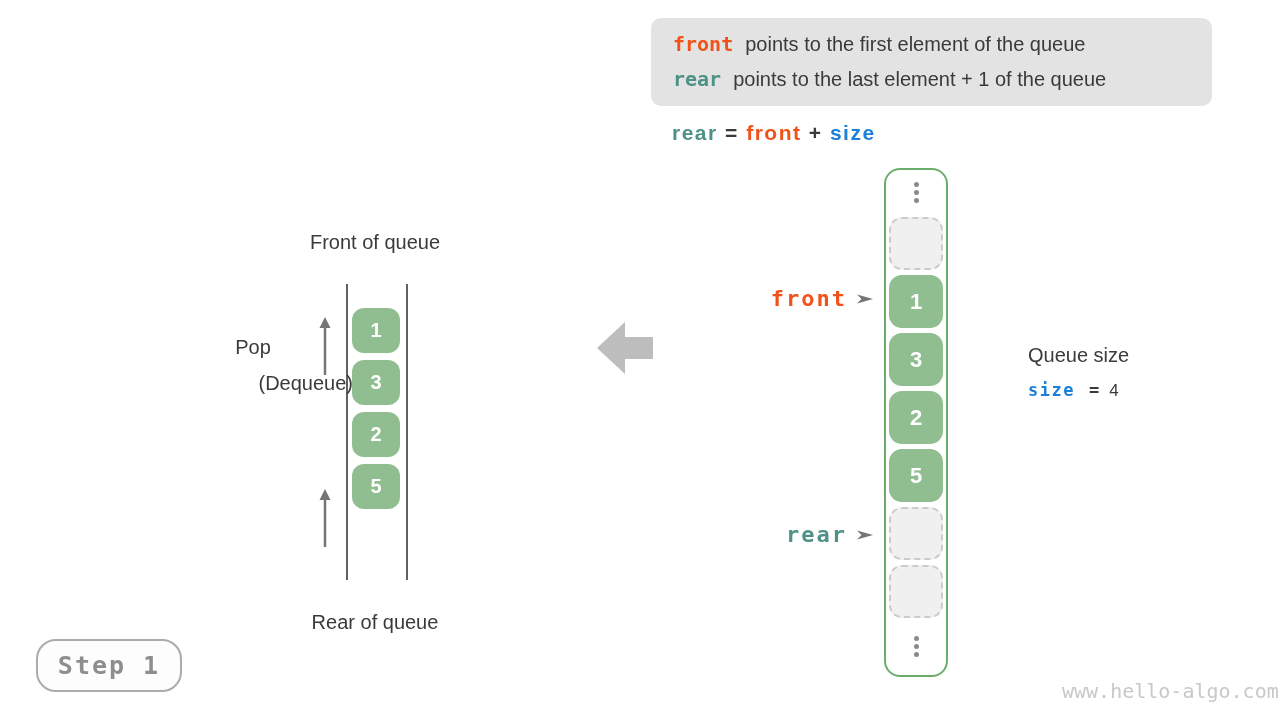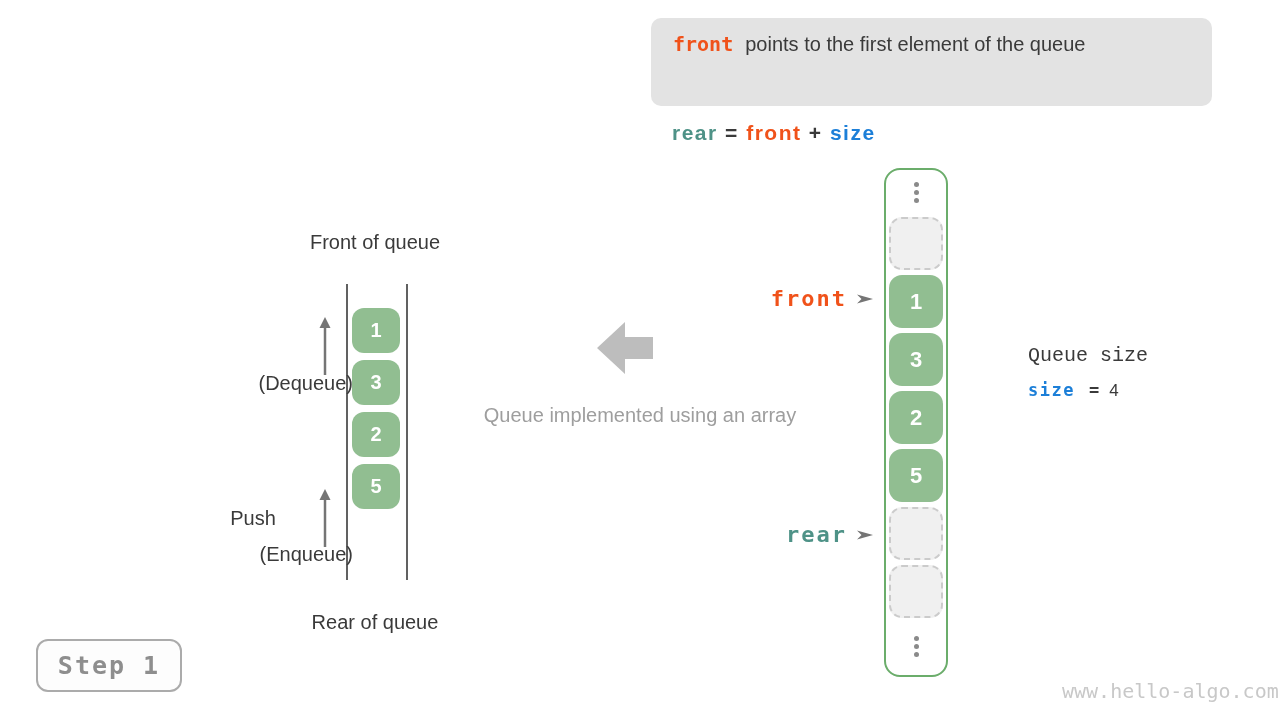--- a/index.html
+++ b/index.html
@@ -60,79 +60,80 @@
   .rcell.empty{background:var(--empty_bg,#f0f0f0);border:2px dashed var(--empty_border,#cbcbcb);}
   .rcell.first{margin-top:14px;}
 
   .pointer-row{
     position:absolute;left:640px;width:233px;display:flex;align-items:center;
     justify-content:flex-end;gap:10px;font-size:22px;letter-spacing:2px;white-space:nowrap;
   }
   .pointer-row svg{flex:none;}
 
   
-  .qsize-title{position:absolute;left:1028px;top:344px;font-size:20px;font-family:Liberation Mono, monospace;}
+  .qsize-title{position:absolute;left:1028px;top:344px;font-size:20px;}
   .qsize-line{position:absolute;left:1028px;top:380px;font-size:17px;white-space:nowrap;}
   .qsize-line .code{font-family:"DejaVu Sans Mono",monospace;font-weight:bold;letter-spacing:1.5px;}
   .qsize-line .eq{font-family:"DejaVu Sans Mono",monospace;font-weight:bold;margin:0 10px 0 14px;}
 
   
   .step-badge{
     position:absolute;left:36px;top:639px;width:146px;height:53px;box-sizing:border-box;
-    background:#fdfdfd;border:2px solid var(--badge_border,#ababab);border-radius:12px;
+    background:#fdfdfd;border:2px solid var(--badge_border,#ababab);border-radius:20px;
     display:flex;align-items:center;justify-content:center;
     font-family:"DejaVu Sans Mono",monospace;font-weight:bold;font-size:25px;
     color:var(--badge_text,#8e8e8e);letter-spacing:2px;
   }
 
   
   .watermark{position:absolute;left:1062px;top:679px;font-family:"DejaVu Sans Mono",monospace;
     font-size:20px;color:var(--watermark,#c8c8c8);}
 </style>
 </head>
 <body>
 
 <div class="canvas">
 
   <div class="info-box">
     <div class="info-line">
       <span class="code mono orange">front</span><span>points to the first element of the queue</span>
     </div>
+    <div class="info-line">
+      <span class="code mono teal">rear</span><span>points to the last element + 1 of the queue</span>
+    </div>
   </div>
 
   <div class="equation"><span class="teal">rear</span><span class="op"> = </span><span class="orange">front</span><span class="op"> + </span><span class="blue">size</span></div>
 
   <div class="lbl-bold" style="left:275px;top:231px;">Front of queue</div>
   <div class="lbl-bold" style="left:275px;top:611px;">Rear of queue</div>
 
   <div class="channel-line" style="left:346px;"></div>
   <div class="channel-line" style="left:406px;"></div>
 
   <div class="lcell" style="top:308px;">1</div>
   <div class="lcell" style="top:360px;">3</div>
   <div class="lcell" style="top:412px;">2</div>
   <div class="lcell" style="top:464px;">5</div>
 
+  <div class="lbl-bold" style="left:153px;top:336px;">Pop</div>
   <div class="lbl-reg" style="left:153px;top:372px;">(Dequeue)</div>
   <svg class="thin-arrow" style="top:317px;" width="14" height="60" viewBox="0 0 14 60">
     <line x1="7" y1="8" x2="7" y2="58" stroke="#757575" stroke-width="2.5"></line>
     <polygon points="7,0 1.5,11 12.5,11" fill="#757575"></polygon>
   </svg>
 
-  <div class="lbl-bold" style="left:153px;top:507px;">Push</div>
-  <div class="lbl-reg" style="left:153px;top:543px;">(Enqueue)</div>
   <svg class="thin-arrow" style="top:489px;" width="14" height="60" viewBox="0 0 14 60">
     <line x1="7" y1="8" x2="7" y2="58" stroke="#757575" stroke-width="2.5"></line>
     <polygon points="7,0 1.5,11 12.5,11" fill="#757575"></polygon>
   </svg>
 
   <svg class="big-arrow" width="56" height="58" viewBox="0 0 56 58">
     <polygon points="0,29 28,3 28,18 56,18 56,40 28,40 28,55" fill="#bdbdbd"></polygon>
   </svg>
-  <div class="caption">Queue implemented using an array</div>
 
   <div class="rarray">
     <div class="dots top">
       <div class="dot"></div>
         <div class="dot"></div>
         <div class="dot"></div>
     </div>
     <div class="rcell empty first"></div>
     <div class="rcell filled">1</div>
     <div class="rcell filled">3</div>

